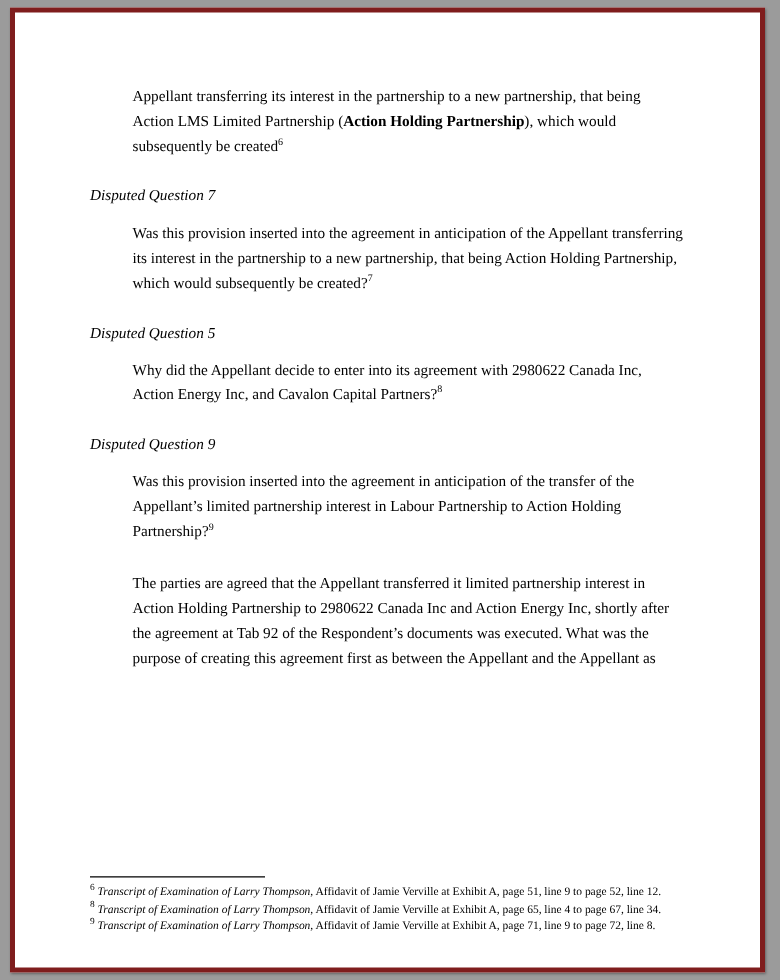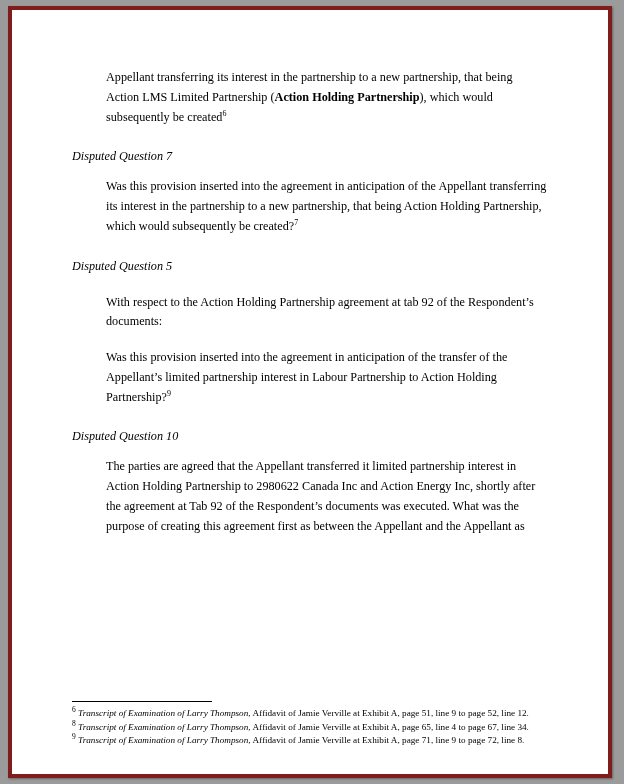--- a/index.html
+++ b/index.html
@@ -94,31 +94,31 @@
 
     <p class="section-head"><span>Disputed Question 7</span></p>
 
 
     <p class="body-para"><span>Was this provision inserted into the agreement in anticipation of the Appellant transferring its interest in the partnership to a new partnership, that being Action Holding Partnership, which would subsequently be created?</span><sup>7</sup></p>
 
     <div class="spacer-sm"></div>
 
     <p class="section-head"><span>Disputed Question 5</span></p>
 
+    <p class="body-para"><span>Why did the Appellant decide to enter into its agreement with 2980622 Canada Inc, Action Energy Inc, and Cavalon Capital Partners?</span><sup>8</sup></p>
 
     <div class="spacer-sm"></div>
 
+    <p class="section-head"><span>Disputed Question 9</span></p>
 
-    <p class="body-para"><span>With respect to the Action Holding Partnership agreement at tab 92 of the Respondent’s documents:</span></p>
 
     <p class="body-para"><span>Was this provision inserted into the agreement in anticipation of the transfer of the Appellant’s limited partnership interest in Labour Partnership to Action Holding Partnership?</span><sup>9</sup></p>
 
     <div class="spacer-sm"></div>
 
-    <p class="section-head"><span>Disputed Question 10</span></p>
 
     <p class="body-para"><span>The parties are agreed that the Appellant transferred it limited partnership interest in Action Holding Partnership to 2980622 Canada Inc and Action Energy Inc, shortly after the agreement at Tab 92 of the Respondent’s documents was executed.  What was the purpose of creating this agreement first as between the Appellant and the Appellant as</span></p>
 
     <div class="footnote-area">
       <div class="footnote-rule"></div>
       <p class="footnote"><span class="fn-num">6</span><i> Transcript of Examination of Larry Thompson</i><span>, Affidavit of Jamie Verville at Exhibit A, page 51, line 9 to page 52, line 12.</span></p>
       <p class="footnote"><span class="fn-num">8</span><i> Transcript of Examination of Larry Thompson</i><span>, Affidavit of Jamie Verville at Exhibit A, page 65, line 4 to page 67, line 34.</span></p>
       <p class="footnote"><span class="fn-num">9</span><i> Transcript of Examination of Larry Thompson</i><span>, Affidavit of Jamie Verville at Exhibit A, page 71, line 9 to page 72, line 8.</span></p>
     </div>
 

